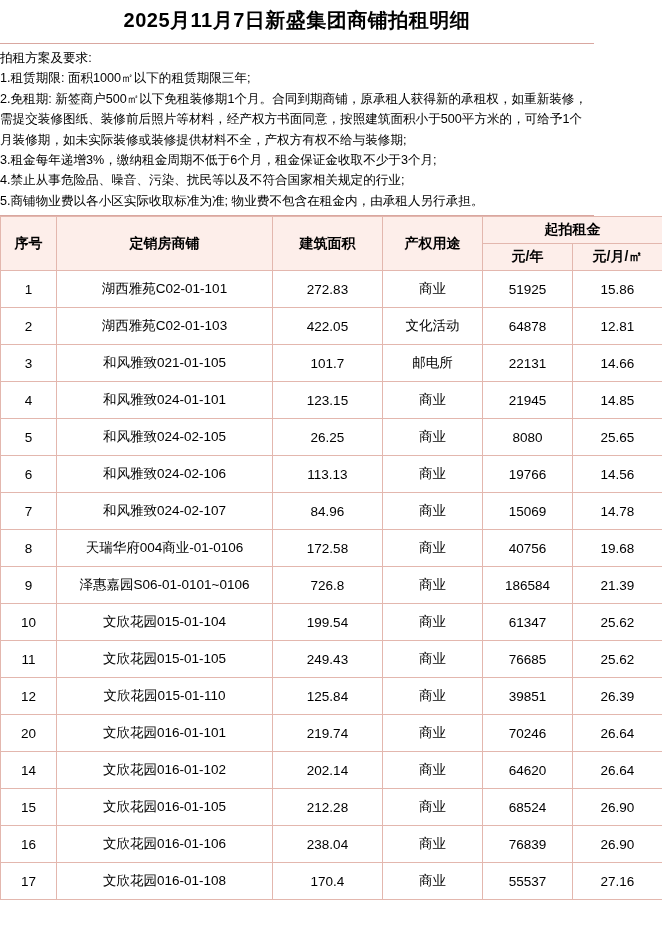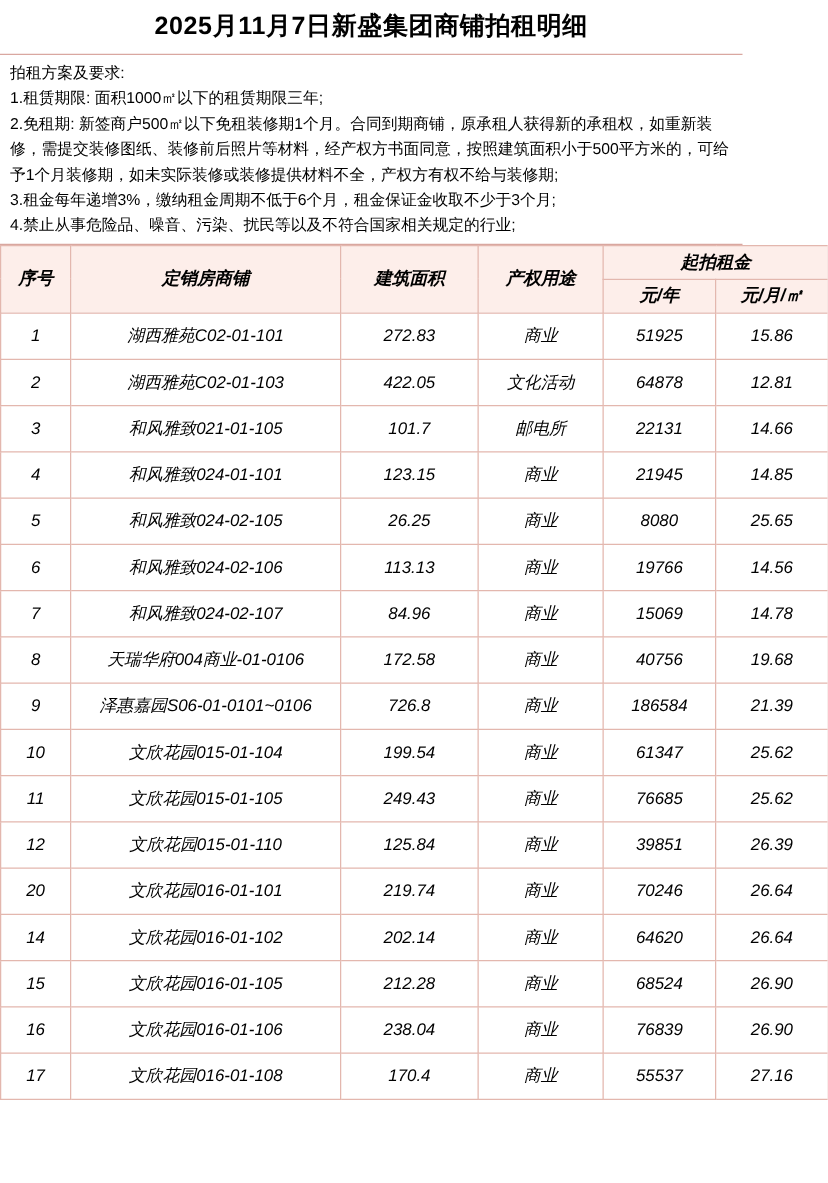--- a/index.html
+++ b/index.html
@@ -23,36 +23,35 @@
     text-align: center;
     font-size: 20px;
     font-weight: bold;
     letter-spacing: 0.5px;
     padding: 7px 0 9px 0;
     color: #000;
   }
   .terms {
     border-top: 1px solid #d9a7a0;
     border-bottom: 1px solid #d9a7a0;
-    padding: 4px 4px 4px 8px;
+    padding: 4px 4px 4px 0;
     font-size: 12.6px;
     line-height: 1.62;
   }
   .terms div {
     white-space: normal;
   }
   .terms .t-head {
     font-size: 12.6px;
   }
   table.main {
     border-collapse: collapse;
     width: 662px;
     table-layout: fixed;
     font-size: 13px;
-    font-style: italic;
   }
   table.main th, table.main td {
     border: 1px solid #e3b7ae;
     text-align: center;
     vertical-align: middle;
     padding: 0;
   }
   table.main thead th {
     background: #fdeeea;
     font-weight: bold;
@@ -80,20 +79,21 @@
 <div class="page">
 
   <div class="doc-title">2025月11月7日新盛集团商铺拍租明细</div>
 
   <div class="terms">
     <div class="t-head">拍租方案及要求:</div>
     <div>1.租赁期限: 面积1000㎡以下的租赁期限三年;</div>
     <div>2.免租期: 新签商户500㎡以下免租装修期1个月。合同到期商铺，原承租人获得新的承租权，如重新装修，需提交装修图纸、装修前后照片等材料，经产权方书面同意，按照建筑面积小于500平方米的，可给予1个月装修期，如未实际装修或装修提供材料不全，产权方有权不给与装修期;</div>
     <div>3.租金每年递增3%，缴纳租金周期不低于6个月，租金保证金收取不少于3个月;</div>
     <div>4.禁止从事危险品、噪音、污染、扰民等以及不符合国家相关规定的行业;</div>
+    <div>5.商铺物业费以各小区实际收取标准为准; 物业费不包含在租金内，由承租人另行承担。</div>
   </div>
 
   <table class="main">
     <colgroup>
       <col class="c-seq">
         <col class="c-name">
         <col class="c-area">
         <col class="c-use">
         <col class="c-year">
         <col class="c-month">

